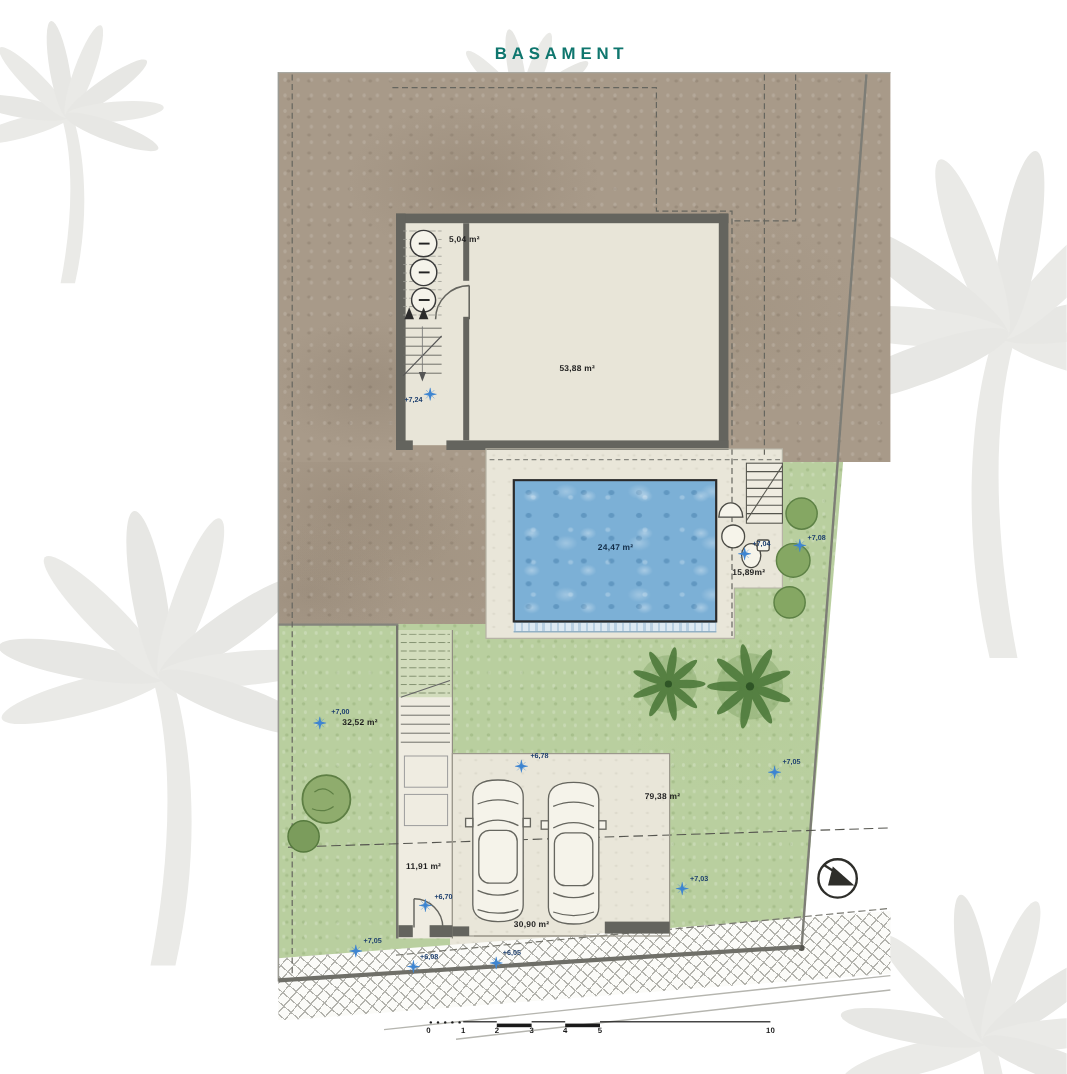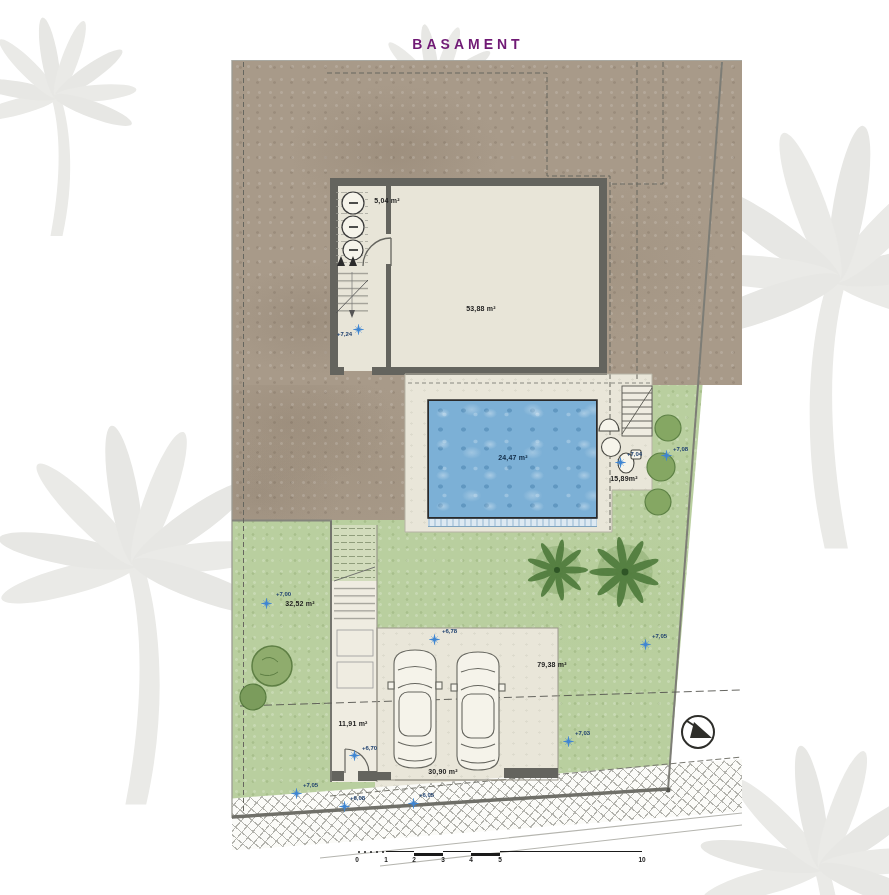--- a/index.html
+++ b/index.html
@@ -31,21 +31,21 @@
     border:1.5px solid #2b2b2b;box-sizing:border-box;}
   .pool-tiles{background:repeating-linear-gradient(90deg,#b9d0e2 0 2px,#dde9f2 2px 6px);
     border-top:1px solid #7ea3bf;border-bottom:1px solid #7ea3bf;box-sizing:border-box;}
   .hatch-wrap{overflow:hidden;}
   .hatch{background:
     repeating-linear-gradient(45deg, transparent 0 7px, #b3b3ad 7px 8px),
     repeating-linear-gradient(-45deg, transparent 0 7px, #b3b3ad 7px 8px), #fbfbf8;
     transform:rotate(-4.4deg);transform-origin:top left;}
   
   .title{position:absolute;left:468px;top:36px;transform:translateX(-50%);
-    font-size:14px;font-weight:bold;letter-spacing:4px;color:#701a75;white-space:nowrap;}
+    font-size:14px;font-weight:bold;letter-spacing:4px;color:#0f766e;white-space:nowrap;}
   .arealabel{position:absolute;transform:translate(-50%,-50%);font-size:7px;font-weight:bold;
     color:#1c1c1c;white-space:nowrap;letter-spacing:.2px;}
   .arealabel.onpool{color:#102a45;}
   .mlabel{position:absolute;font-size:6px;font-weight:bold;color:#1d3f6e;white-space:nowrap;line-height:6px;}
   .mstar{position:absolute;width:11px;height:11px;}
   
   .scalebar{position:absolute;left:350px;top:848px;width:300px;height:20px;}
   .sb-seg{position:absolute;background:#1a1a1a;}
   .sb-num{position:absolute;top:8px;transform:translateX(-50%);font-size:6.5px;font-weight:bold;color:#1a1a1a;}
   .sb-dot{position:absolute;top:3px;width:2px;height:2px;background:#1a1a1a;border-radius:50%;}

